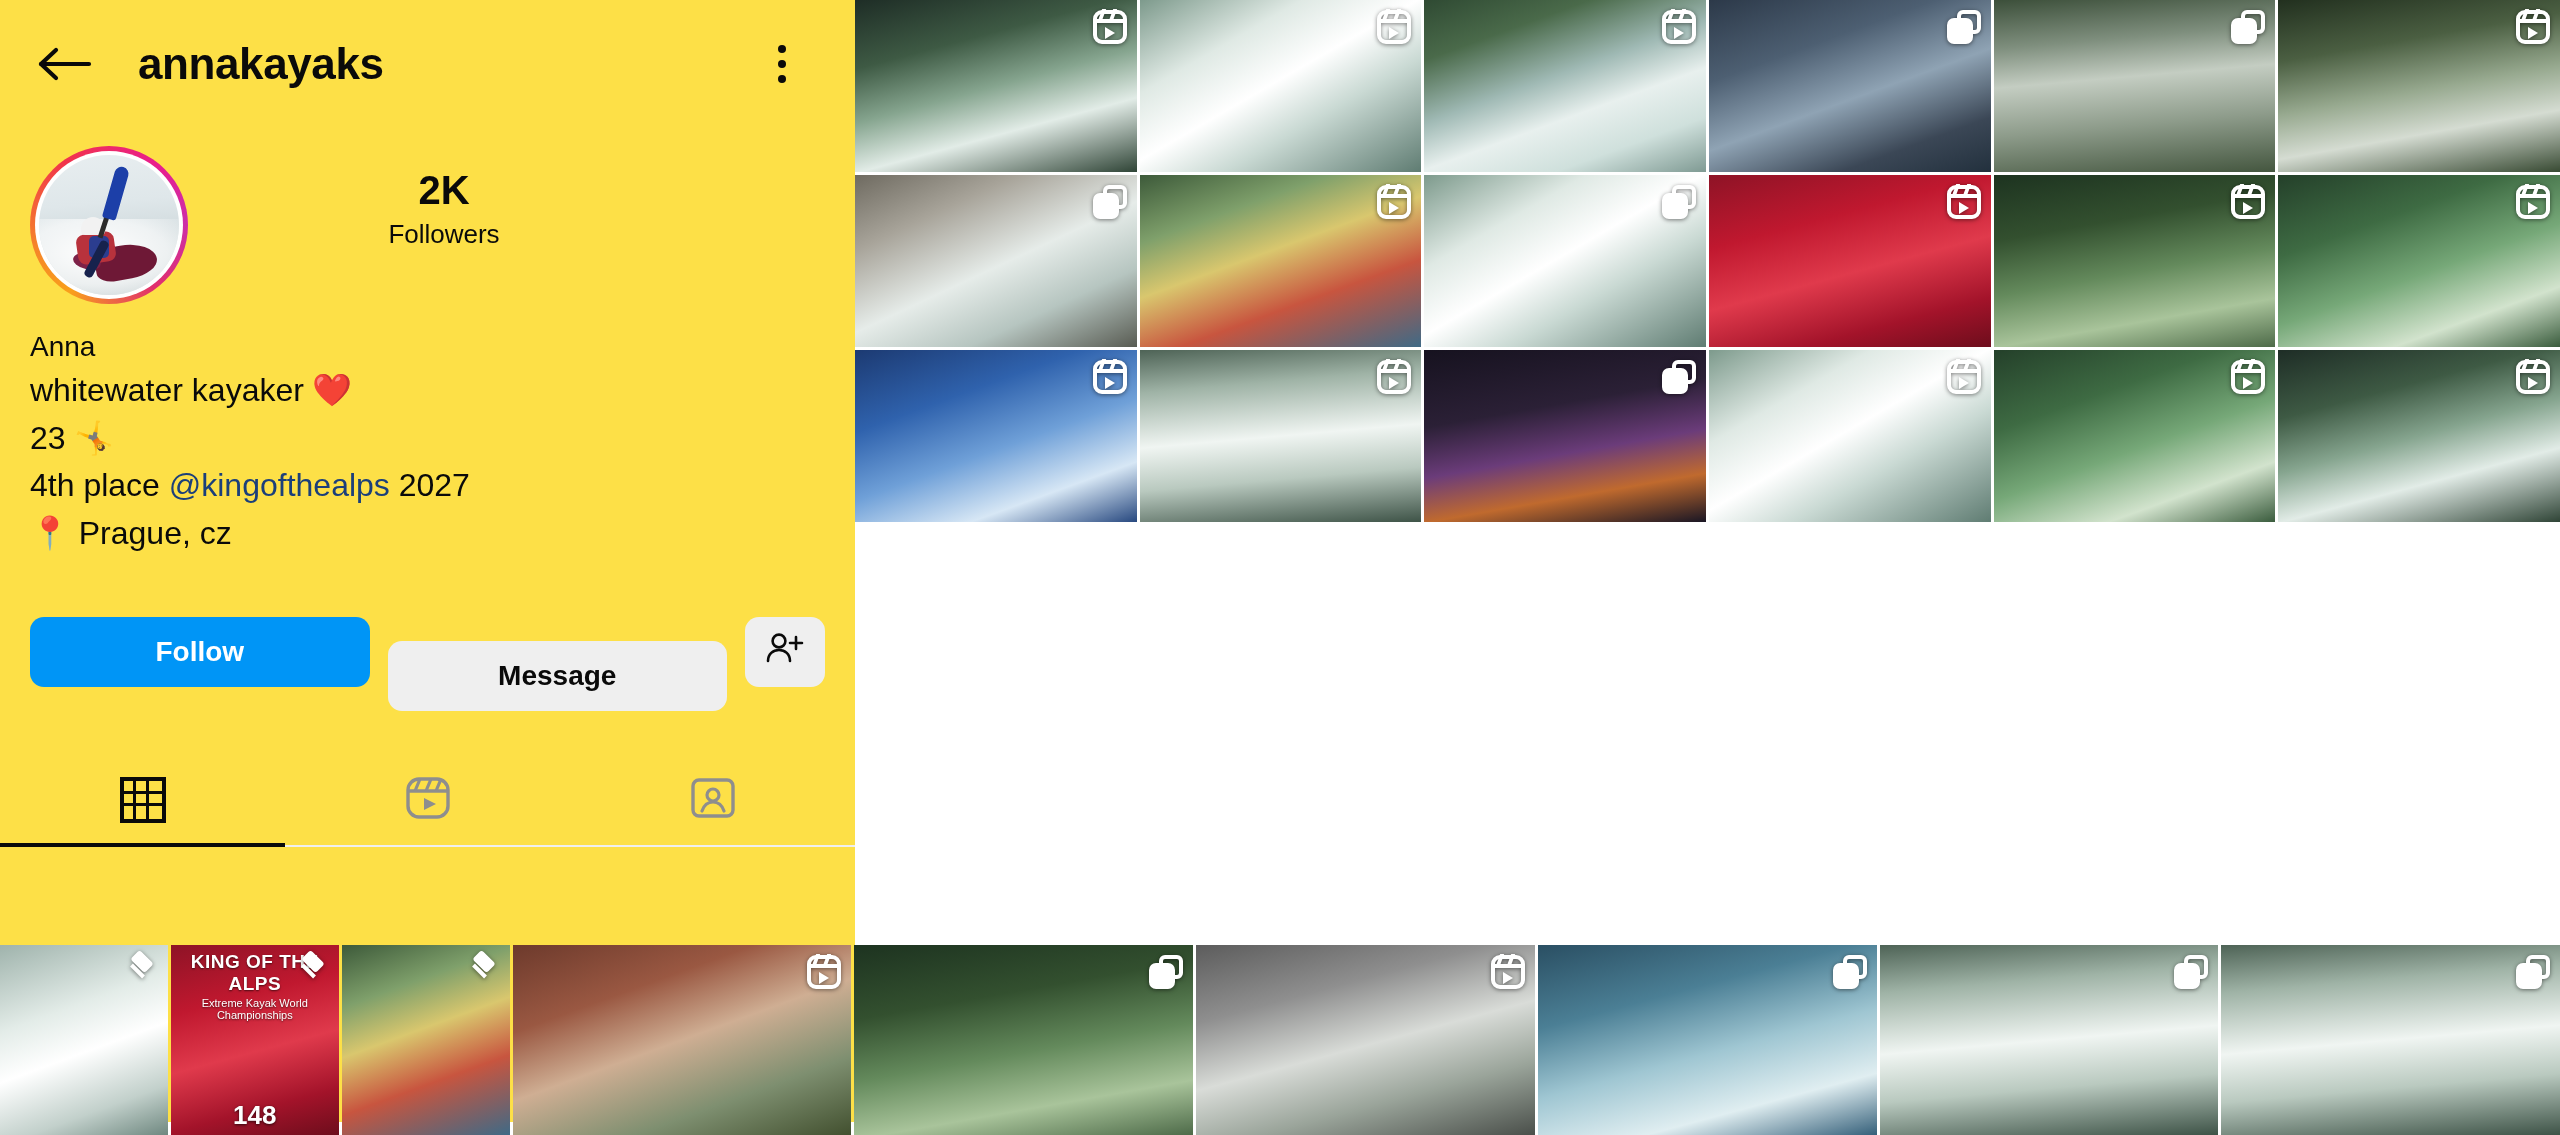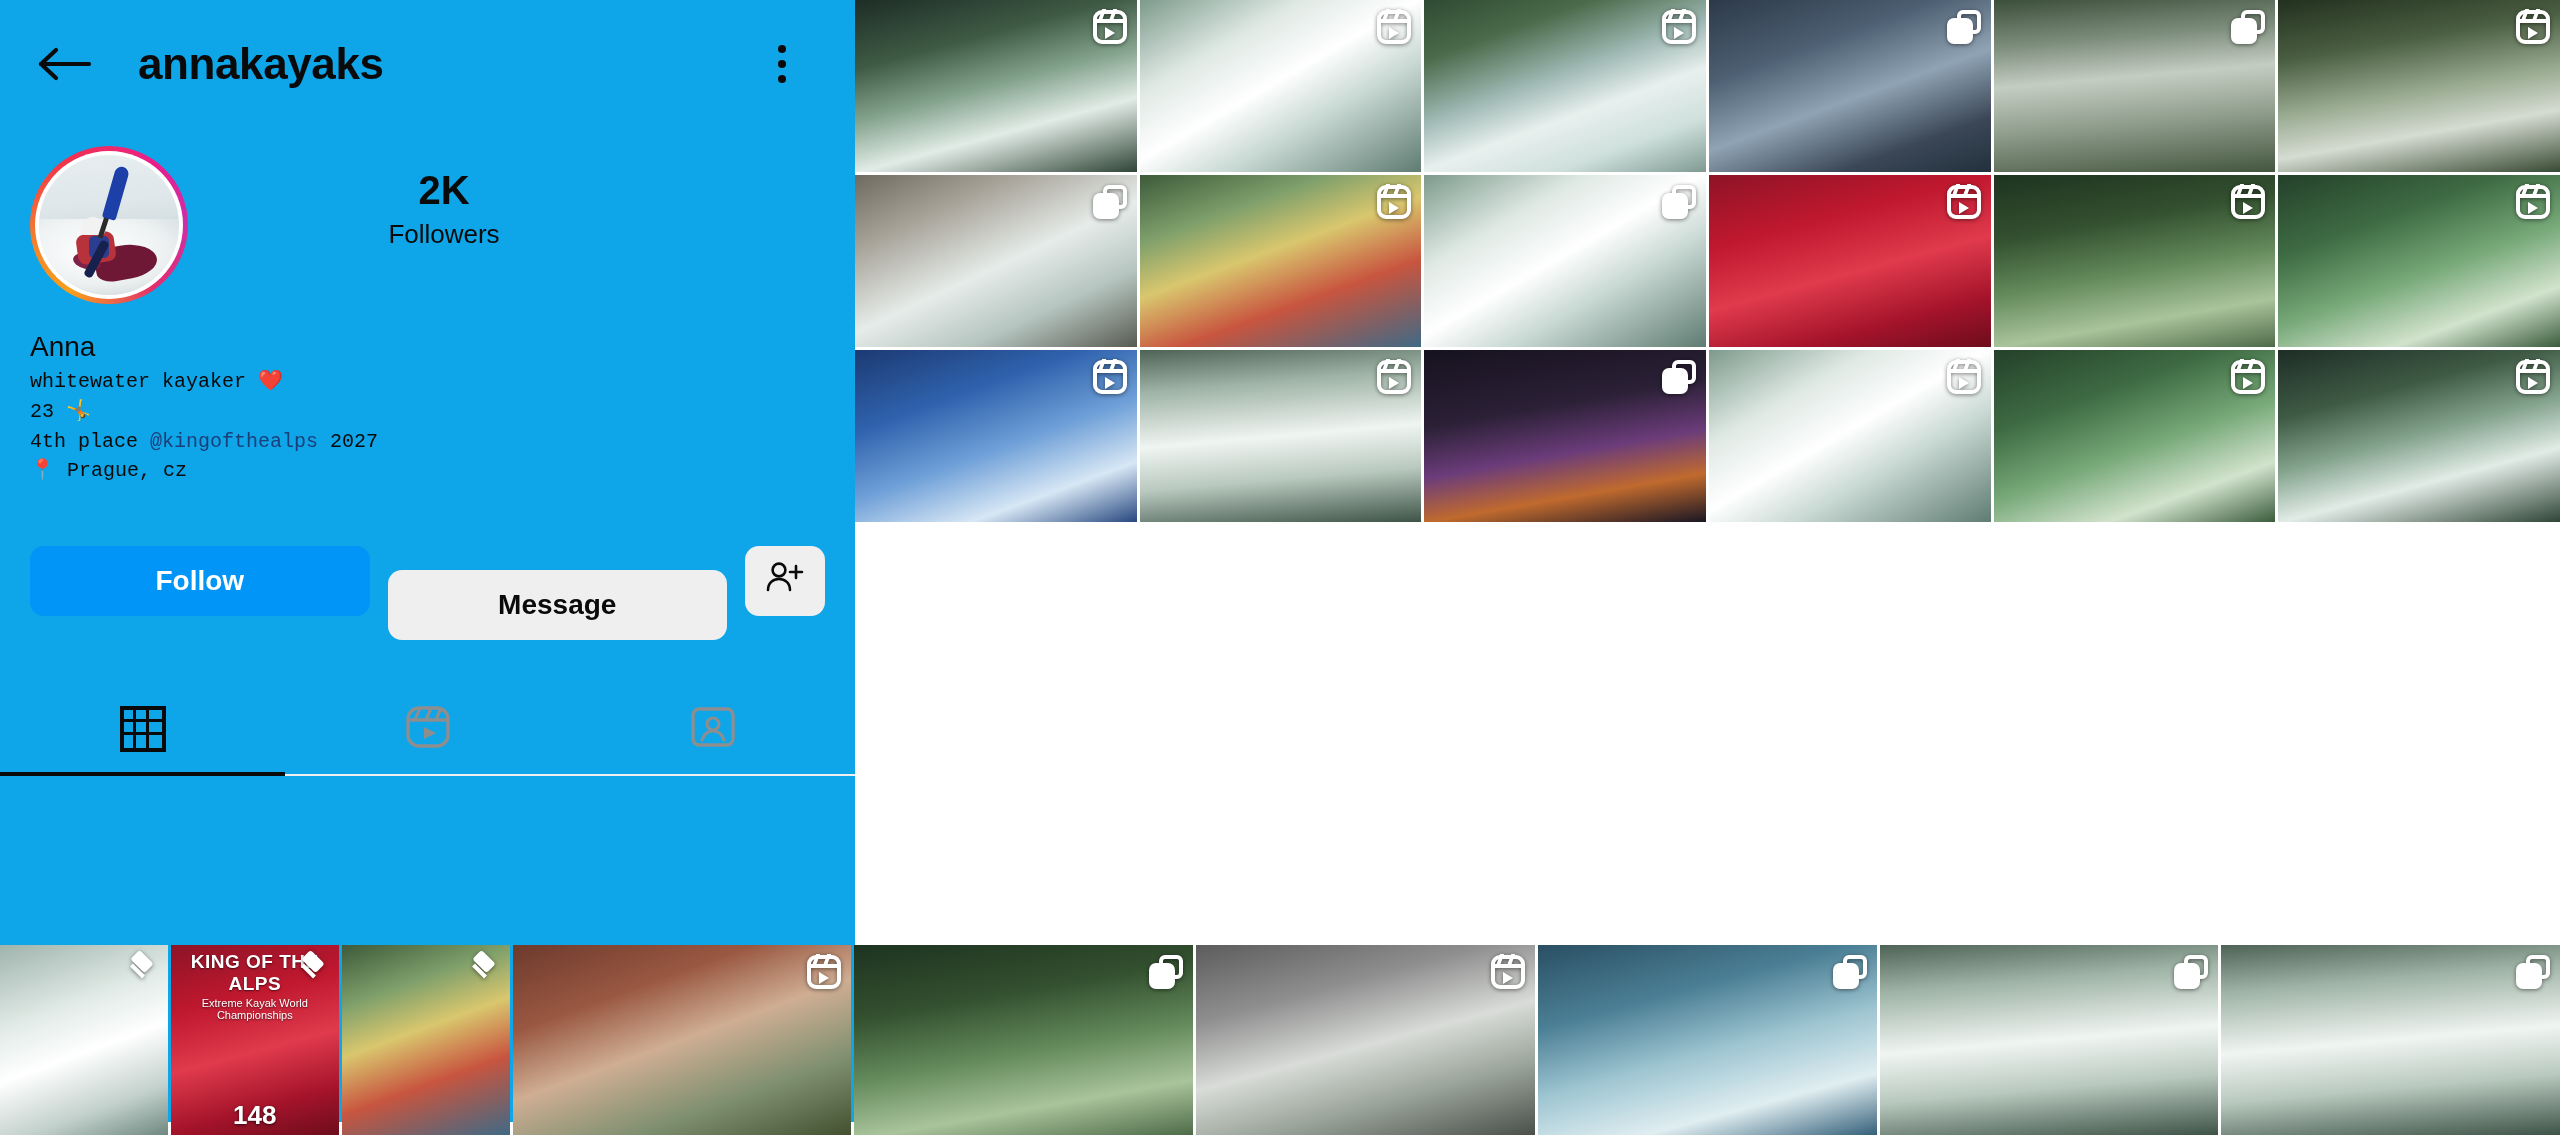--- a/index.html
+++ b/index.html
@@ -5,21 +5,21 @@
   * { box-sizing: border-box; margin: 0; padding: 0; }
   html, body {
     width: 2560px; height: 1135px;
     font-family: "Liberation Sans", sans-serif;
     background: #ffffff; overflow: hidden;
   }
   .app { position: relative; width: 2560px; height: 1135px; display: flex; }
 
   
   .profile-pane {
-    width: 855px; height: 1122px; background: #0ea5e9;
+    width: 855px; height: 1122px; background: #fde047;
     position: relative; flex: 0 0 855px;
   }
   .topbar {
     height: 128px; display: flex; align-items: center; padding: 0 34px;
     position: relative;
   }
   .back-arrow { width: 62px; height: 62px; display:flex; align-items:center; justify-content:center; cursor:pointer; }
   .title-user {
     font-size: 44px; font-weight: 700; color: #0a0a0a;
     margin-left: 42px; letter-spacing: -0.4px;
@@ -60,21 +60,21 @@
   .avatar-img .boat2 { position:absolute; left:24%; top:70%; width:28px; height:16px;
     background:#7d2148; border-radius: 50% 30% 40% 50%; transform: rotate(10deg); }
 
   .stats { flex: 1; display:flex; justify-content:center; padding-top: 22px; padding-right: 155px; }
   .stat-block { text-align: center; cursor: pointer; }
   .stat-value { font-size: 40px; font-weight: 700; color:#0a0a0a; line-height: 1.12; }
   .stat-label { font-size: 26px; color:#0a0a0a; margin-top: 6px; }
 
   .bio { padding: 22px 30px 0 30px; }
   .bio-name { font-size: 28px; font-weight: 400; color:#0a0a0a; line-height: 1.48; }
-  .bio-line { font-size: 20px; color:#0a0a0a; line-height: 1.48; white-space: nowrap; font-family: Liberation Mono, monospace; }
+  .bio-line { font-size: 32px; color:#0a0a0a; line-height: 1.48; white-space: nowrap; }
   .bio-line .mention { color:#1b3f7a; }
 
   .actions { display: flex; gap: 18px; padding: 36px 30px 0 30px; align-items: center; }
   .btn {
     height: 70px; border-radius: 14px; display:flex; align-items:center; justify-content:center;
     font-size: 28px; font-weight: 700; cursor: pointer; border: none;
     font-family: "Liberation Sans", sans-serif;
   }
   .btn-follow { flex: 1 1 0; background:#0095f6; color:#fff; }
   .btn-message { flex: 1 1 0; background:#efefef; color:#0a0a0a;margin-top:48px; }

